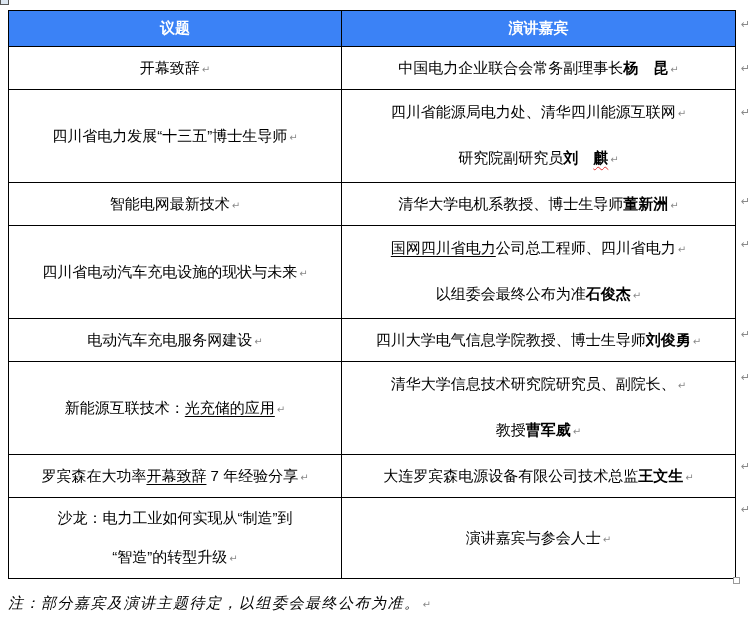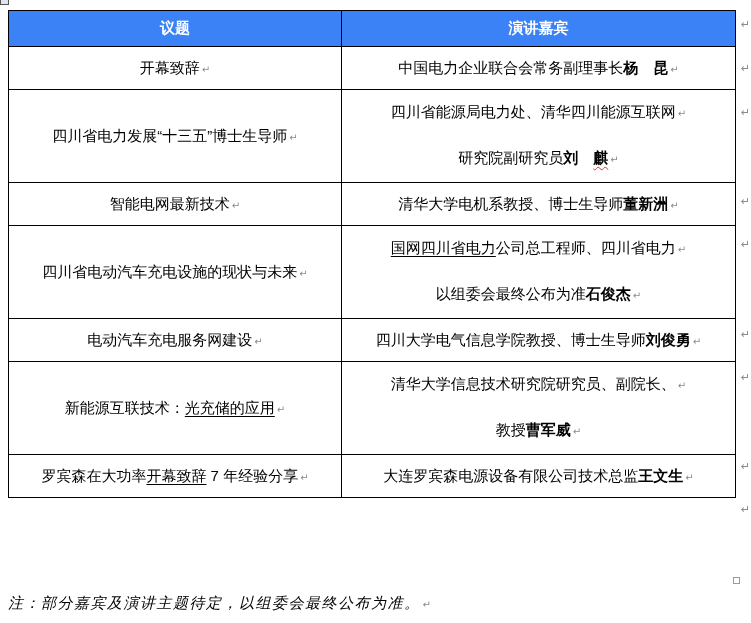--- a/index.html
+++ b/index.html
@@ -175,20 +175,29 @@
 
     <tr class="h-s">
       <td class="topic">
         <span>罗宾森在大功率</span><span class="sq-green">开幕致辞</span><span> 7 年经验分享</span><span class="ret">↵</span>
       </td>
       <td class="guest">
         <span>大连罗宾森电源设备有限公司技术总监</span><span class="b">王文生</span><span class="ret">↵</span>
       </td>
     </tr>
 
+    <tr class="h-8">
+      <td class="topic">
+        <div class="cell-line2"><span>沙龙：电力工业如何实现从“制造”到</span></div>
+        <div class="cell-line2"><span>“智造”的转型升级</span><span class="ret">↵</span></div>
+      </td>
+      <td class="guest center">
+        <span>演讲嘉宾与参会人士</span><span class="ret">↵</span>
+      </td>
+    </tr>
   </tbody>
     </table>
 </div>
 
 <span class="row-ret" style="top:18px">↵</span>
 <span class="row-ret" style="top:62px">↵</span>
 <span class="row-ret" style="top:106px">↵</span>
 <span class="row-ret" style="top:195px">↵</span>
 <span class="row-ret" style="top:238px">↵</span>
 <span class="row-ret" style="top:328px">↵</span>

